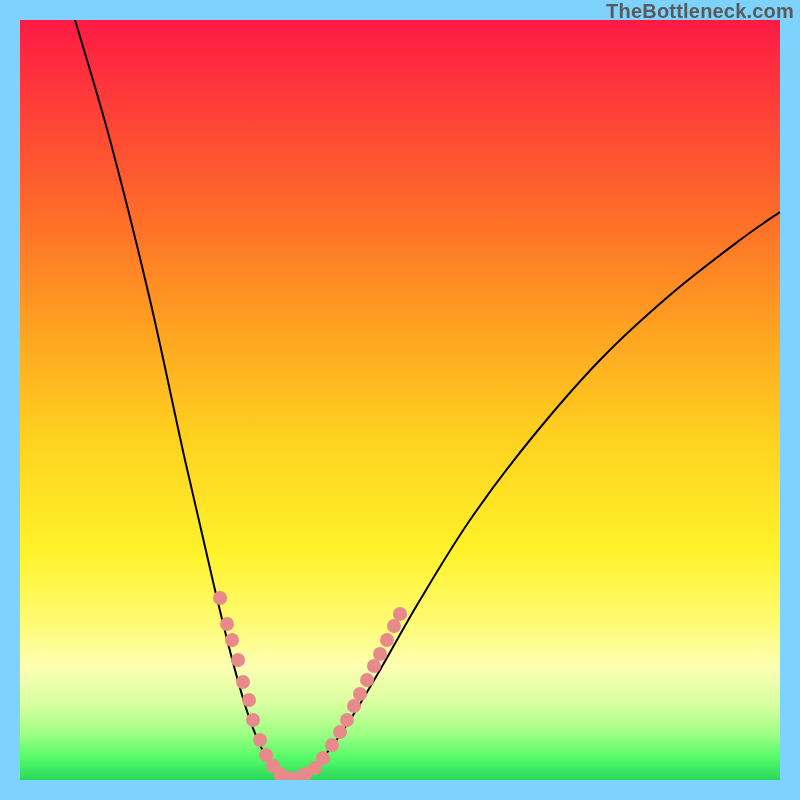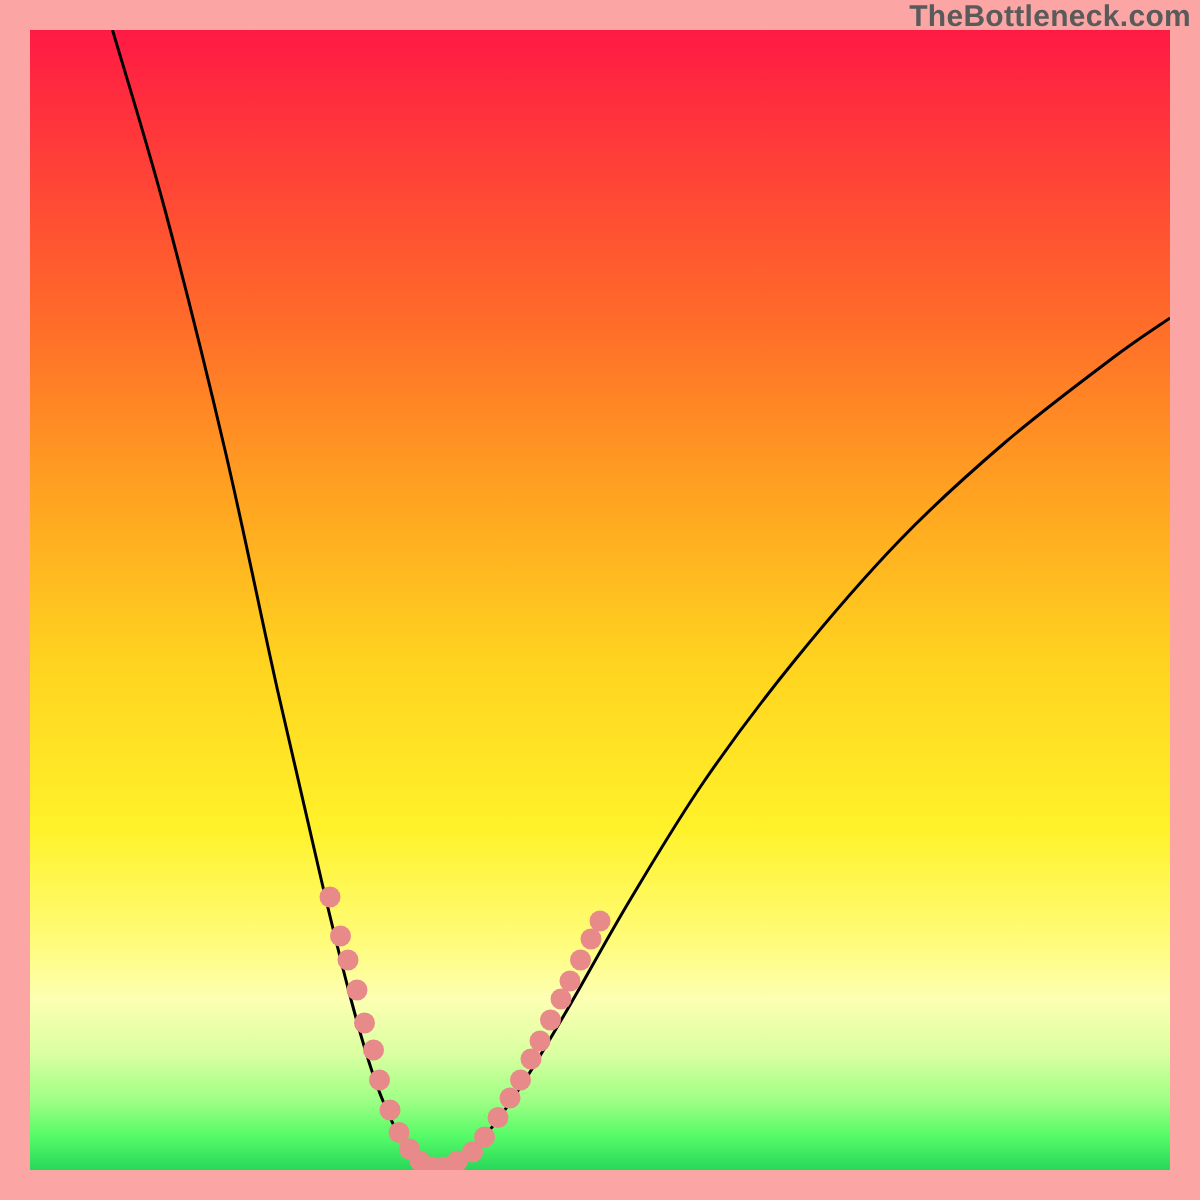--- a/index.html
+++ b/index.html
@@ -1,21 +1,21 @@
 <!DOCTYPE html>
 <html><head>
 <meta charset="utf-8">
 <style>
   * { margin: 0; padding: 0; box-sizing: border-box; }
   html, body { width: 800px; height: 800px; overflow: hidden; background: #000; }
   .frame {
     position: relative;
     width: 800px;
     height: 800px;
-    background: #fca5a5;
+    background: #7dd3fc;
   }
   .plot-area {
     position: absolute;
     left: 20px;
     top: 20px;
     width: 760px;
     height: 760px;
     background: linear-gradient(to bottom,
       #ff1a44 0%,
       #ff3a3a 10%,

